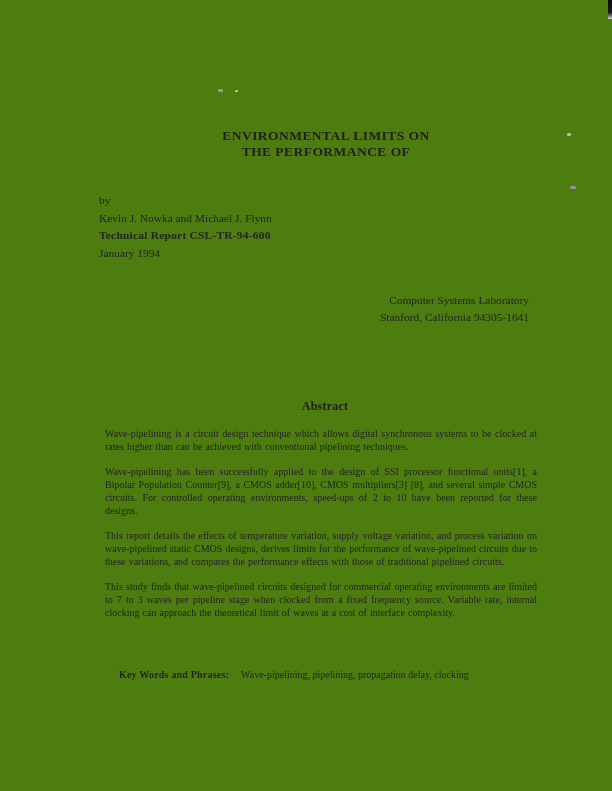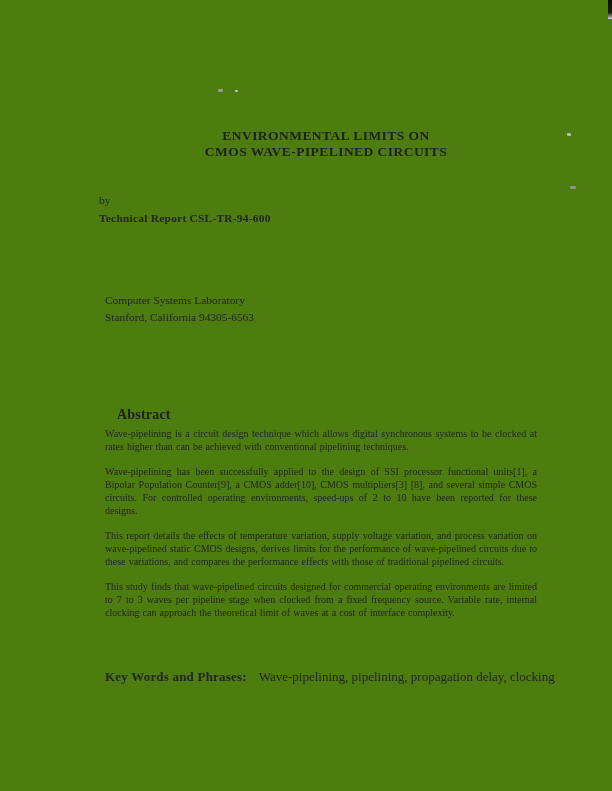--- a/index.html
+++ b/index.html
@@ -49,82 +49,85 @@
     line-height: 17.7px;
     transform: translateX(-6px);
   }
   .byline-block .report-number {
     font-weight: bold;
     letter-spacing: 0.25px;
   }
 
   
   .institution-block {
-    left: 113px; top: 292px; width: 432px;
-    text-align: left;
+    left: 105px; top: 292px; width: 432px;
+    text-align: right;
     font-size: 11.4px;
     line-height: 17.4px;
     transform: translateX(-8px);
   }
 
   
   .abstract-heading {
     left: 105px; top: 395px; width: 432px;
-    margin: 12px;
+    margin: 4px;
+    text-align: center;
     font-weight: bold;
-    font-size: 14px;
+    font-size: 12px;
     letter-spacing: 0.2px;
     color: #1f1f1f;
   }
   .abstract-body {
     left: 105px; top: 428px; width: 432px;
     font-size: 10px;
     line-height: 12.85px;
     text-align: justify;
   }
   .abstract-body p {
     margin: 0 0 12.5px 0;
     word-spacing: 0.6px;
   }
 
   
   .keywords-line {
-    left: 105px; top: 669px; width: 470px;
-    font-size: 13px;
+    left: 119px; top: 669px; width: 470px;
+    font-size: 10px;
   }
   .keywords-line .kw-label {
     font-weight: bold;
     letter-spacing: 0.2px;
     margin-right: 12px;
   }
 </style>
 </head>
 <body>
 
 <div class="page">
 
   <div class="artifact artifact-bar"></div>
   <div class="artifact speck-1"></div>
   <div class="artifact speck-2"></div>
   <div class="artifact speck-3"></div>
   <div class="artifact speck-4"></div>
 
   <header class="abs title-block">
     <div>ENVIRONMENTAL LIMITS ON</div>
-    <div>CMOS WAVE-PIPELINED CIRCUITS</div>
+    <div>THE PERFORMANCE OF</div>
   </header>
 
   <section class="abs byline-block">
     <div>by</div>
+    <div>Kevin J. Nowka and Michael J. Flynn</div>
     <div class="report-number">Technical Report CSL-TR-94-600</div>
+    <div>January 1994</div>
   </section>
 
   <section class="abs institution-block">
     <div>Computer Systems Laboratory</div>
-    <div>Stanford, California 94305-6563</div>
+    <div>Stanford, California 94305-1641</div>
   </section>
 
   <h2 class="abs abstract-heading">Abstract</h2>
 
   <section class="abs abstract-body">
     <p>Wave-pipelining is a circuit design technique which allows digital synchronous systems to be clocked at rates higher than can be achieved with conventional pipelining techniques.</p>
     <p>Wave-pipelining has been successfully applied to the design of SSI processor functional units[1], a Bipolar Population Counter[9], a CMOS adder[10], CMOS multipliers[3] [8], and several simple CMOS circuits. For controlled operating environments, speed-ups of 2 to 10 have been reported for these designs.</p>
     <p>This report details the effects of temperature variation, supply voltage variation, and process variation on wave-pipelined static CMOS designs, derives limits for the performance of wave-pipelined circuits due to these variations, and compares the performance effects with those of traditional pipelined circuits.</p>
     <p>This study finds that wave-pipelined circuits designed for commercial operating environments are limited to 7 to 3 waves per pipeline stage when clocked from a fixed frequency source. Variable rate, internal clocking can approach the theoretical limit of waves at a cost of interface complexity.</p>
   </section>

